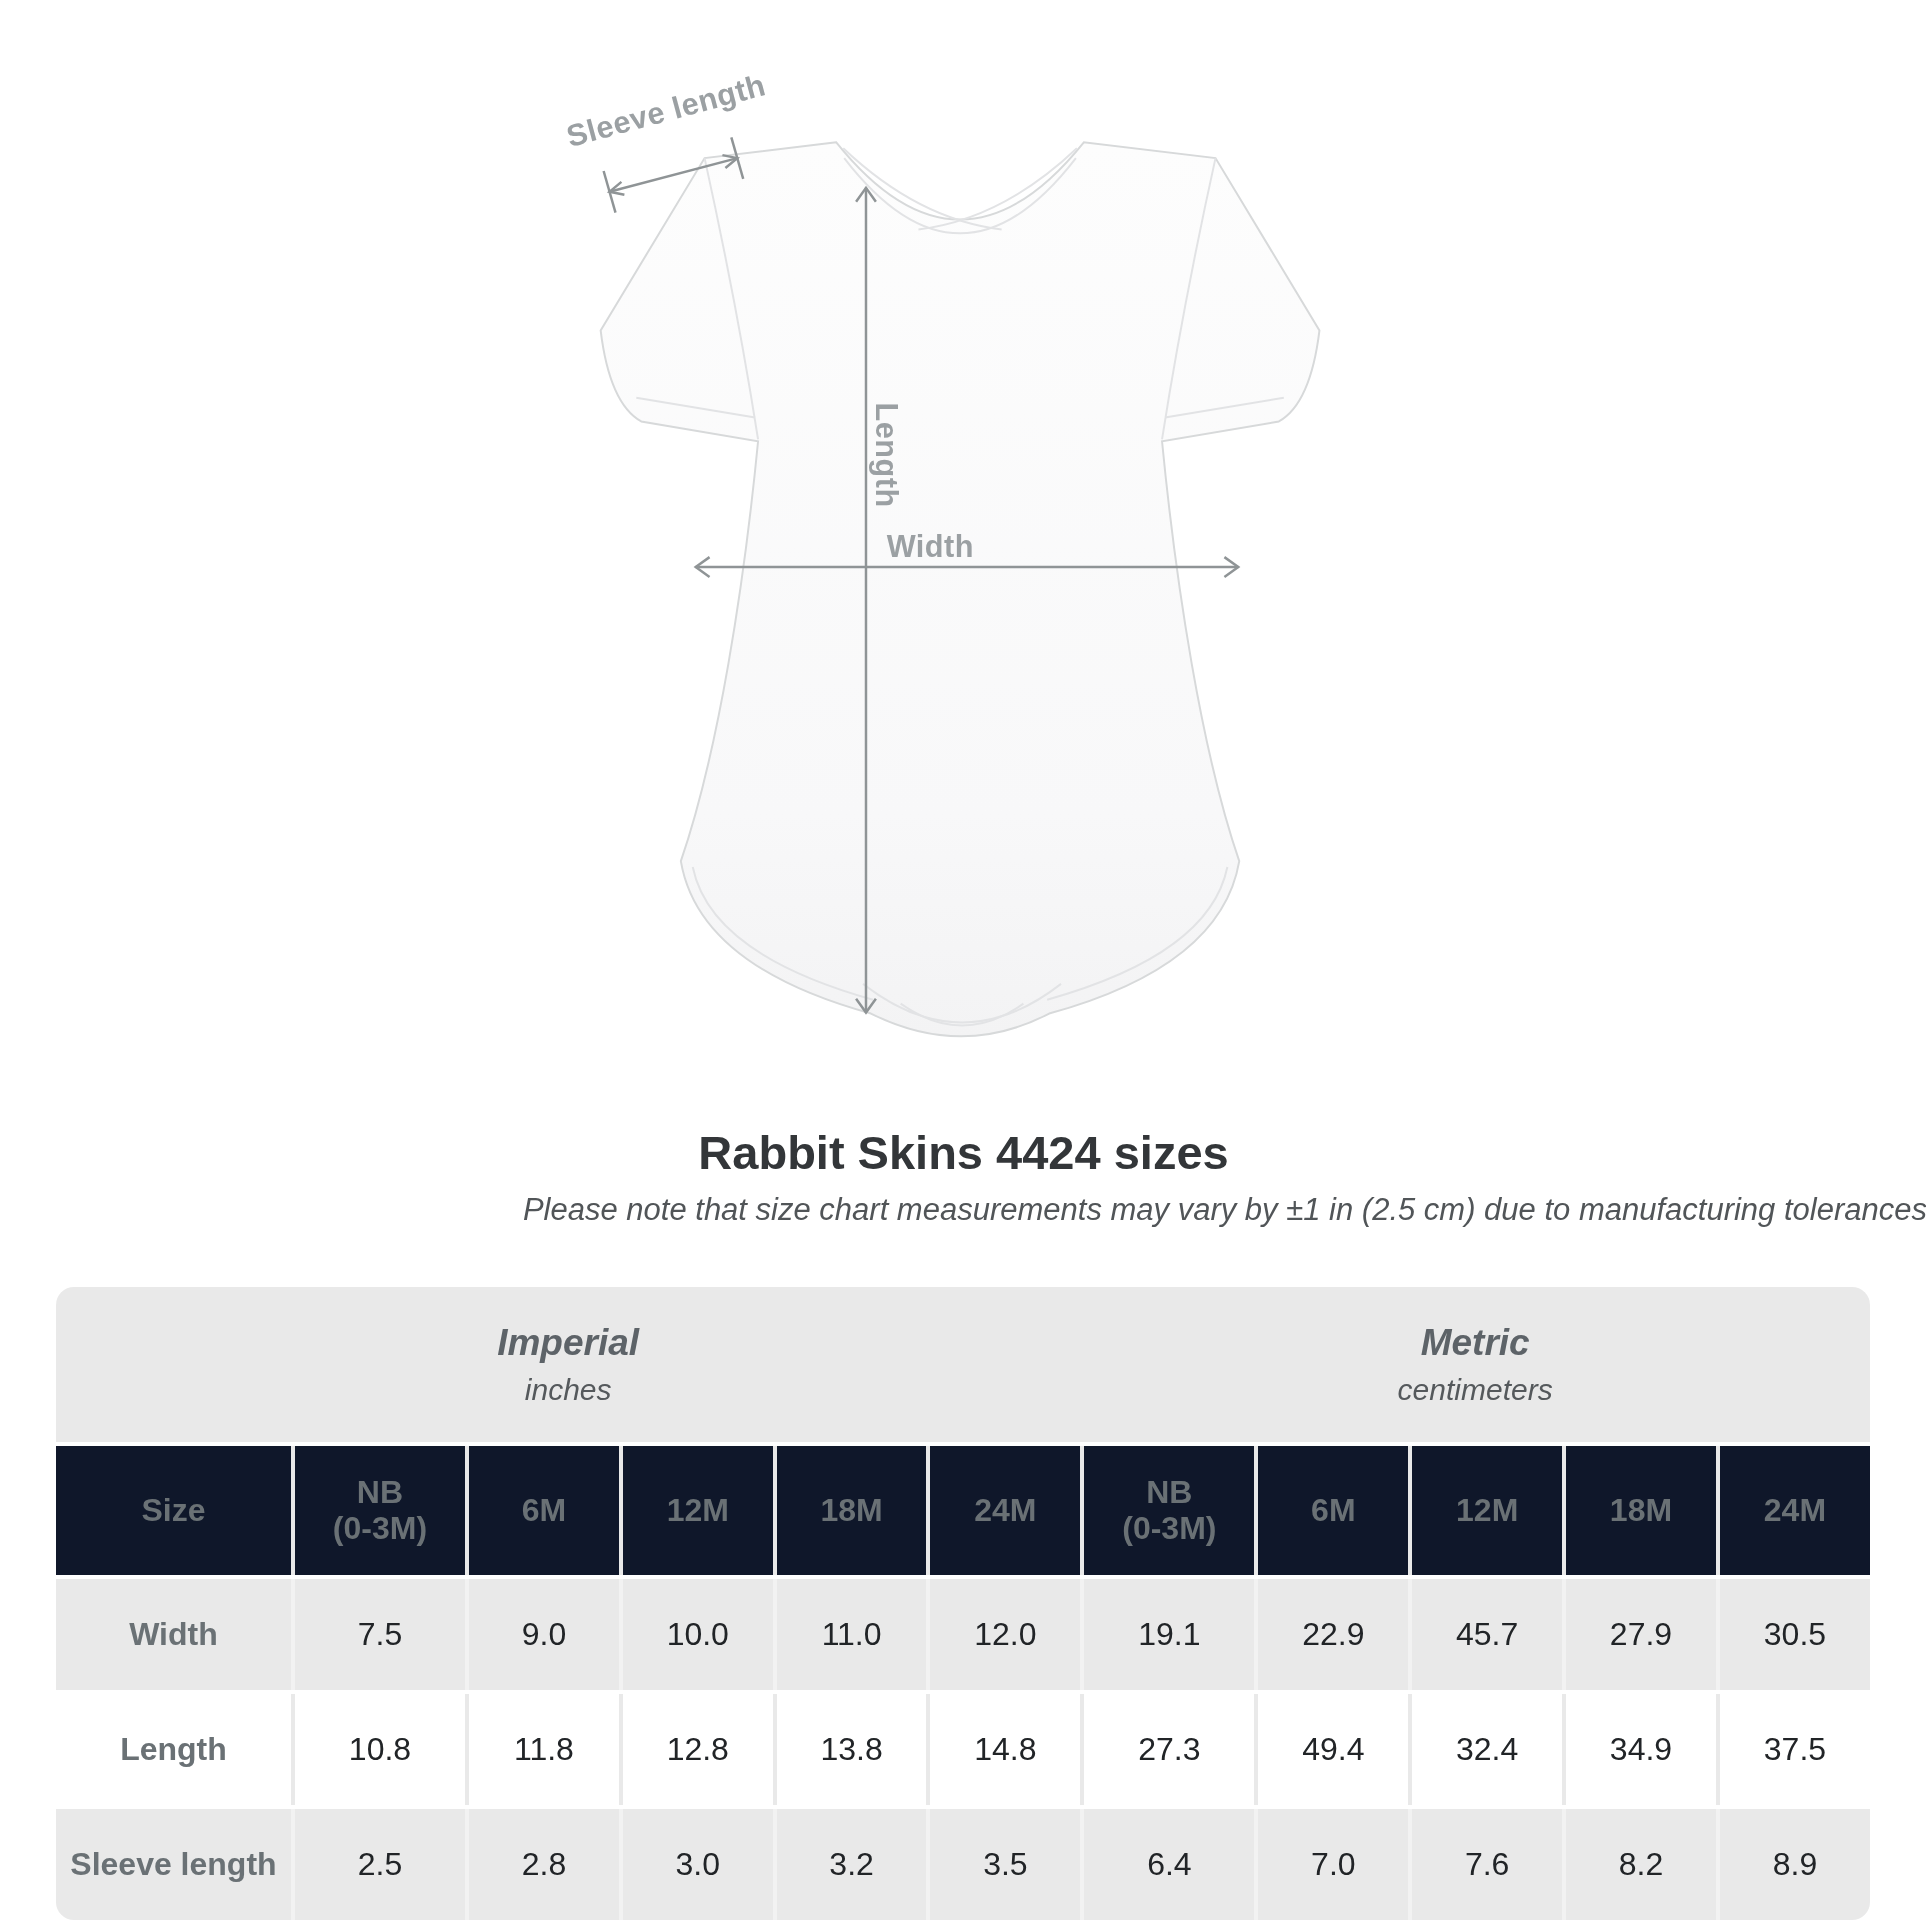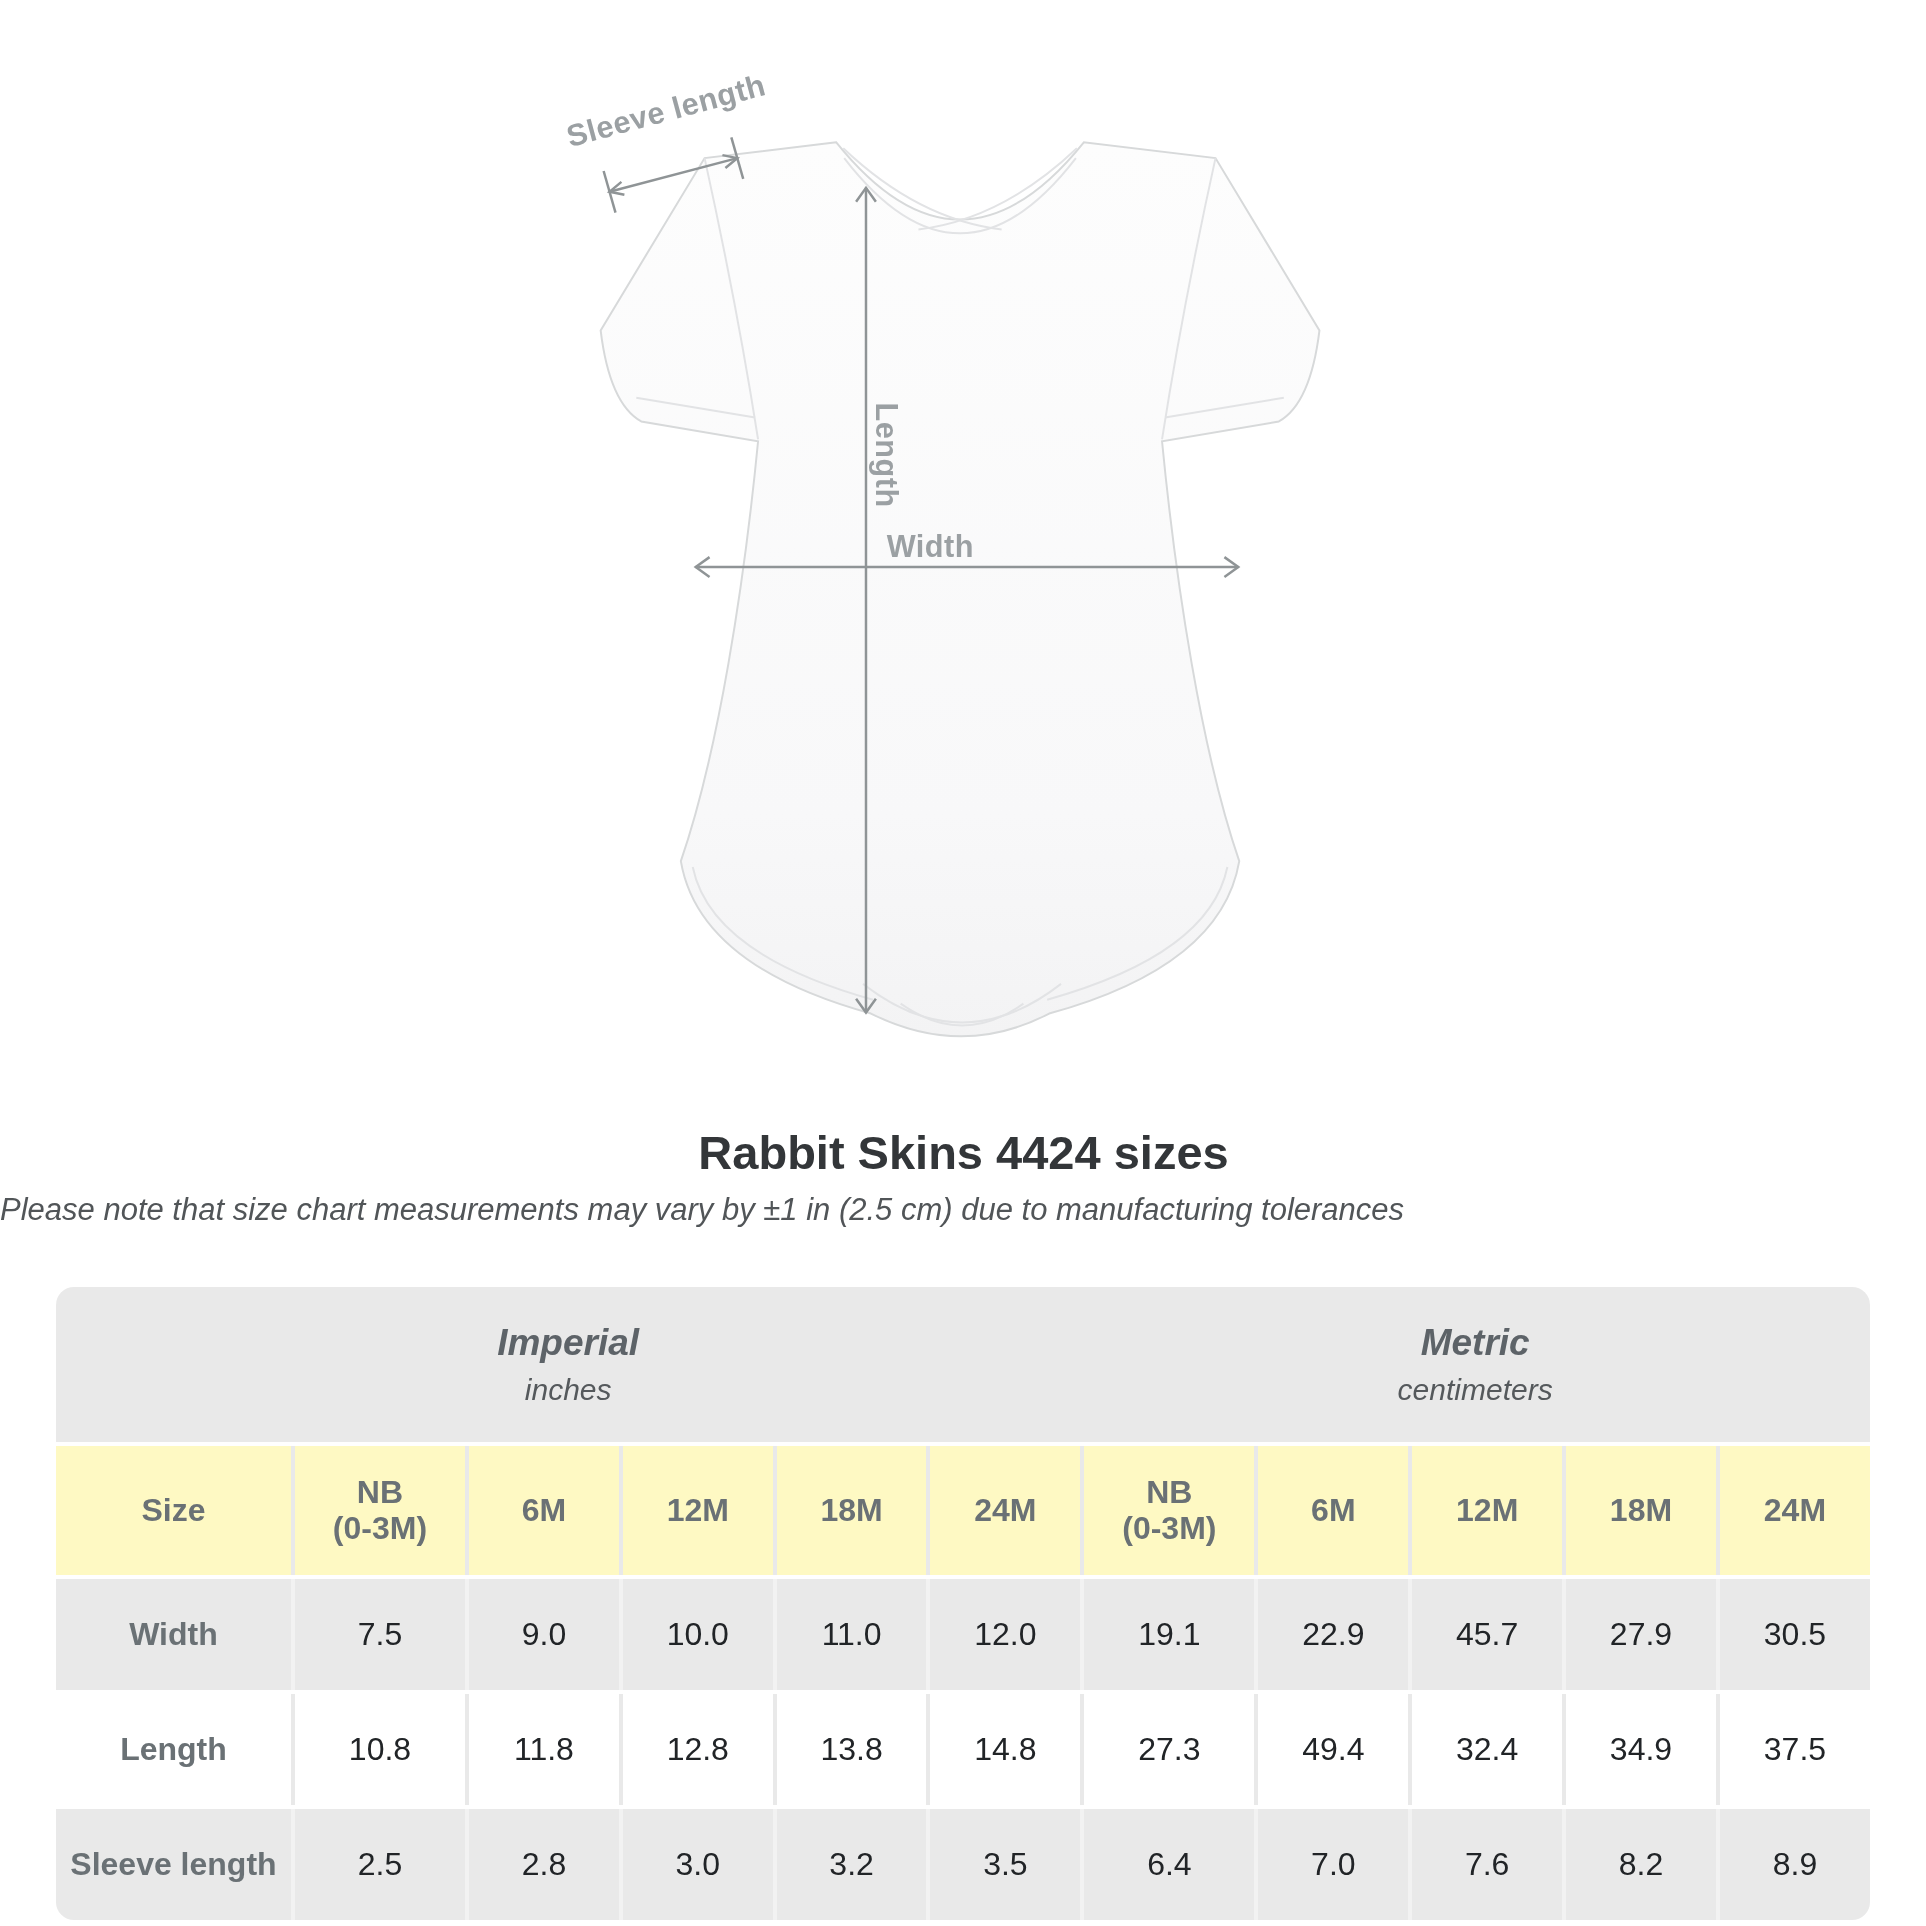--- a/index.html
+++ b/index.html
@@ -17,41 +17,41 @@
   .dim-label{
     font-family:"Liberation Sans", sans-serif;font-weight:bold;
     font-size:31px;fill:#9ba0a3;letter-spacing:0.5px;
   }
   
   .page-title{
     position:absolute;left:0;top:1125px;width:100%;text-align:center;
     font-size:47px;font-weight:bold;color:#333639;letter-spacing:0px;
   }
   .page-subtitle{
-    position:absolute;left:0;top:1192px;width:100%;text-align:left;
+    position:absolute;left:0;top:1192px;width:100%;text-align:right;
     font-size:31px;font-style:italic;color:#515558;
   }
   
   .table-wrap{position:absolute;left:56px;top:1283px;width:1814px;}
   table.size-chart{
     width:100%;table-layout:fixed;
     border-collapse:separate;border-spacing:0 4px;
   }
   table.size-chart td, table.size-chart th{
     padding:12px;text-align:center;vertical-align:middle;
   }
   tr.band td{background:#e9e9e9;height:131px;}
   tr.band td:first-child{border-top-left-radius:18px;}
   tr.band td:last-child{border-top-right-radius:18px;}
   .band-inner{display:flex;flex-direction:column;justify-content:center;align-items:center;gap:9px;height:100%;}
   .unit-name{font-size:37px;font-weight:bold;font-style:italic;color:#5d6368;}
   .unit-sub{font-size:30px;font-style:italic;color:#55595c;}
 
   tr.size-row th{
-    background:#fef9c3;height:105px;
+    background:#0f172a;height:105px;
     font-size:32px;font-weight:bold;color:#6a7175;
     white-space:pre-line;line-height:1.12;
   }
   tr.size-row th + th{border-left:4px solid #e9e9e9;}
 
   tr.data-row{height:111px;}
   tr.data-row th{font-size:32px;font-weight:bold;color:#6a7175;}
   tr.data-row td{font-size:32px;font-weight:normal;color:#212427;}
   tr.row-white th, tr.row-white td{background:#ffffff;}
   tr.row-white td, tr.row-white th + *{border-left:4px solid #e9e9e9;}

